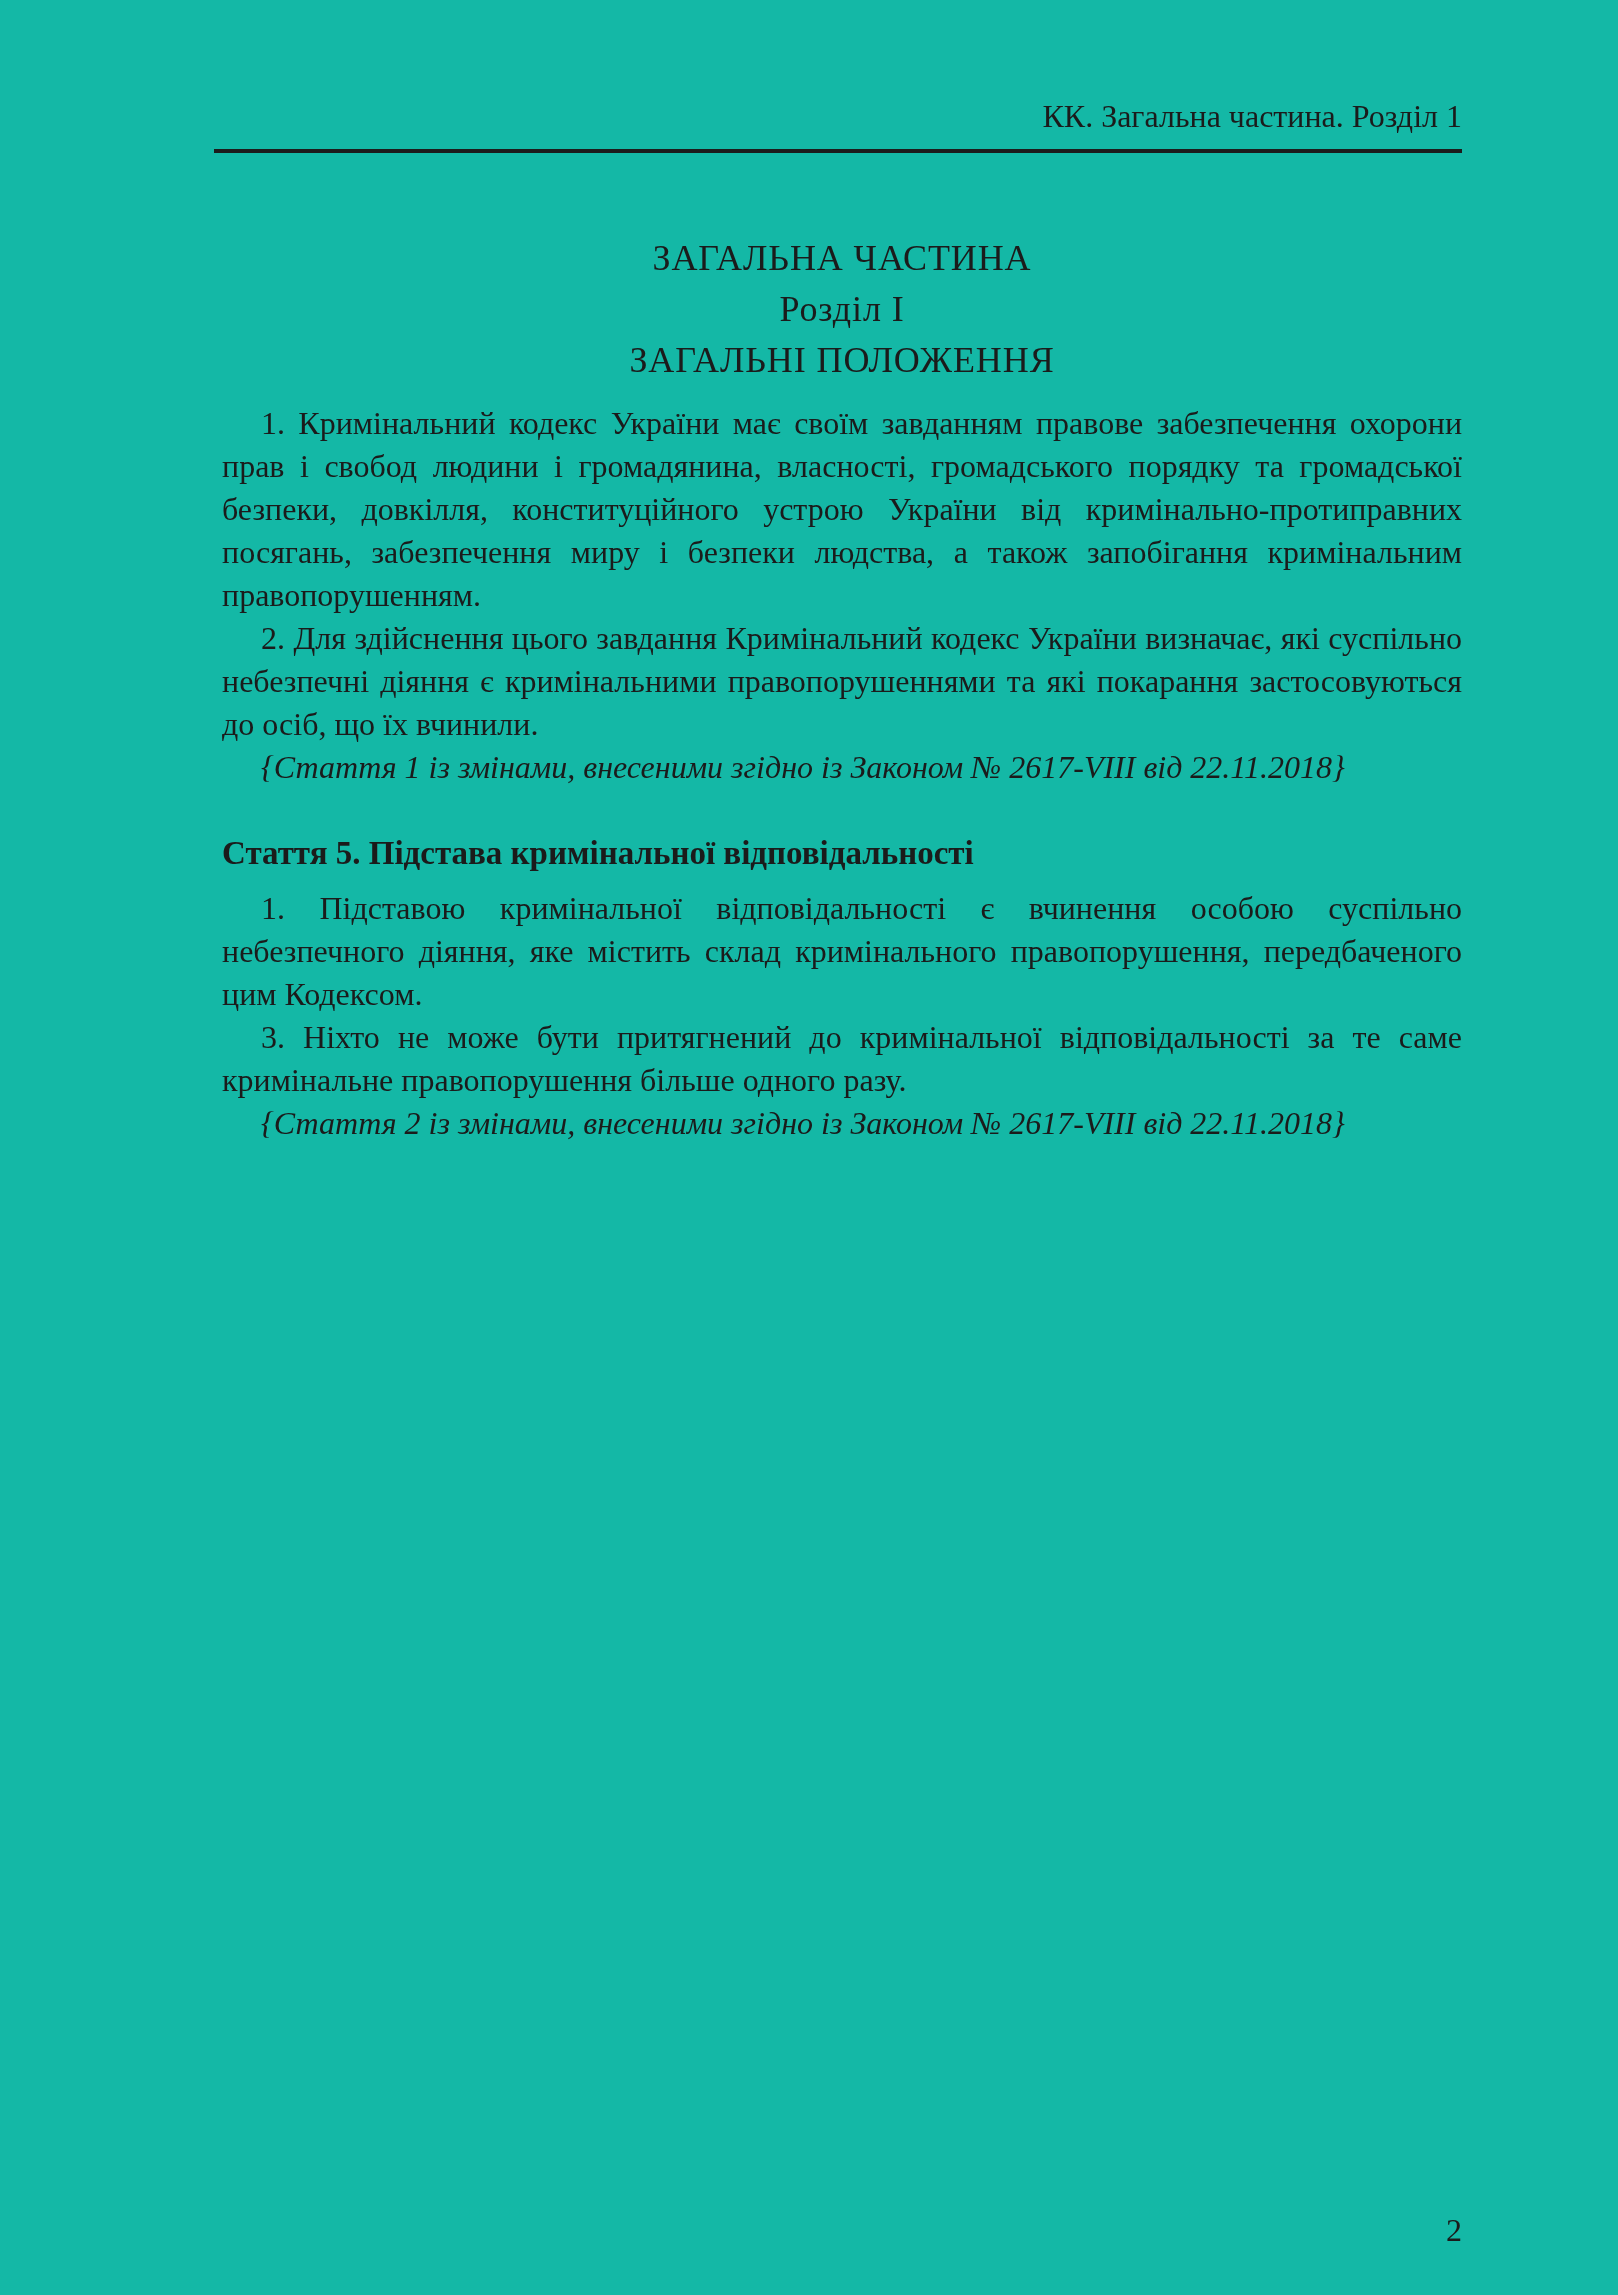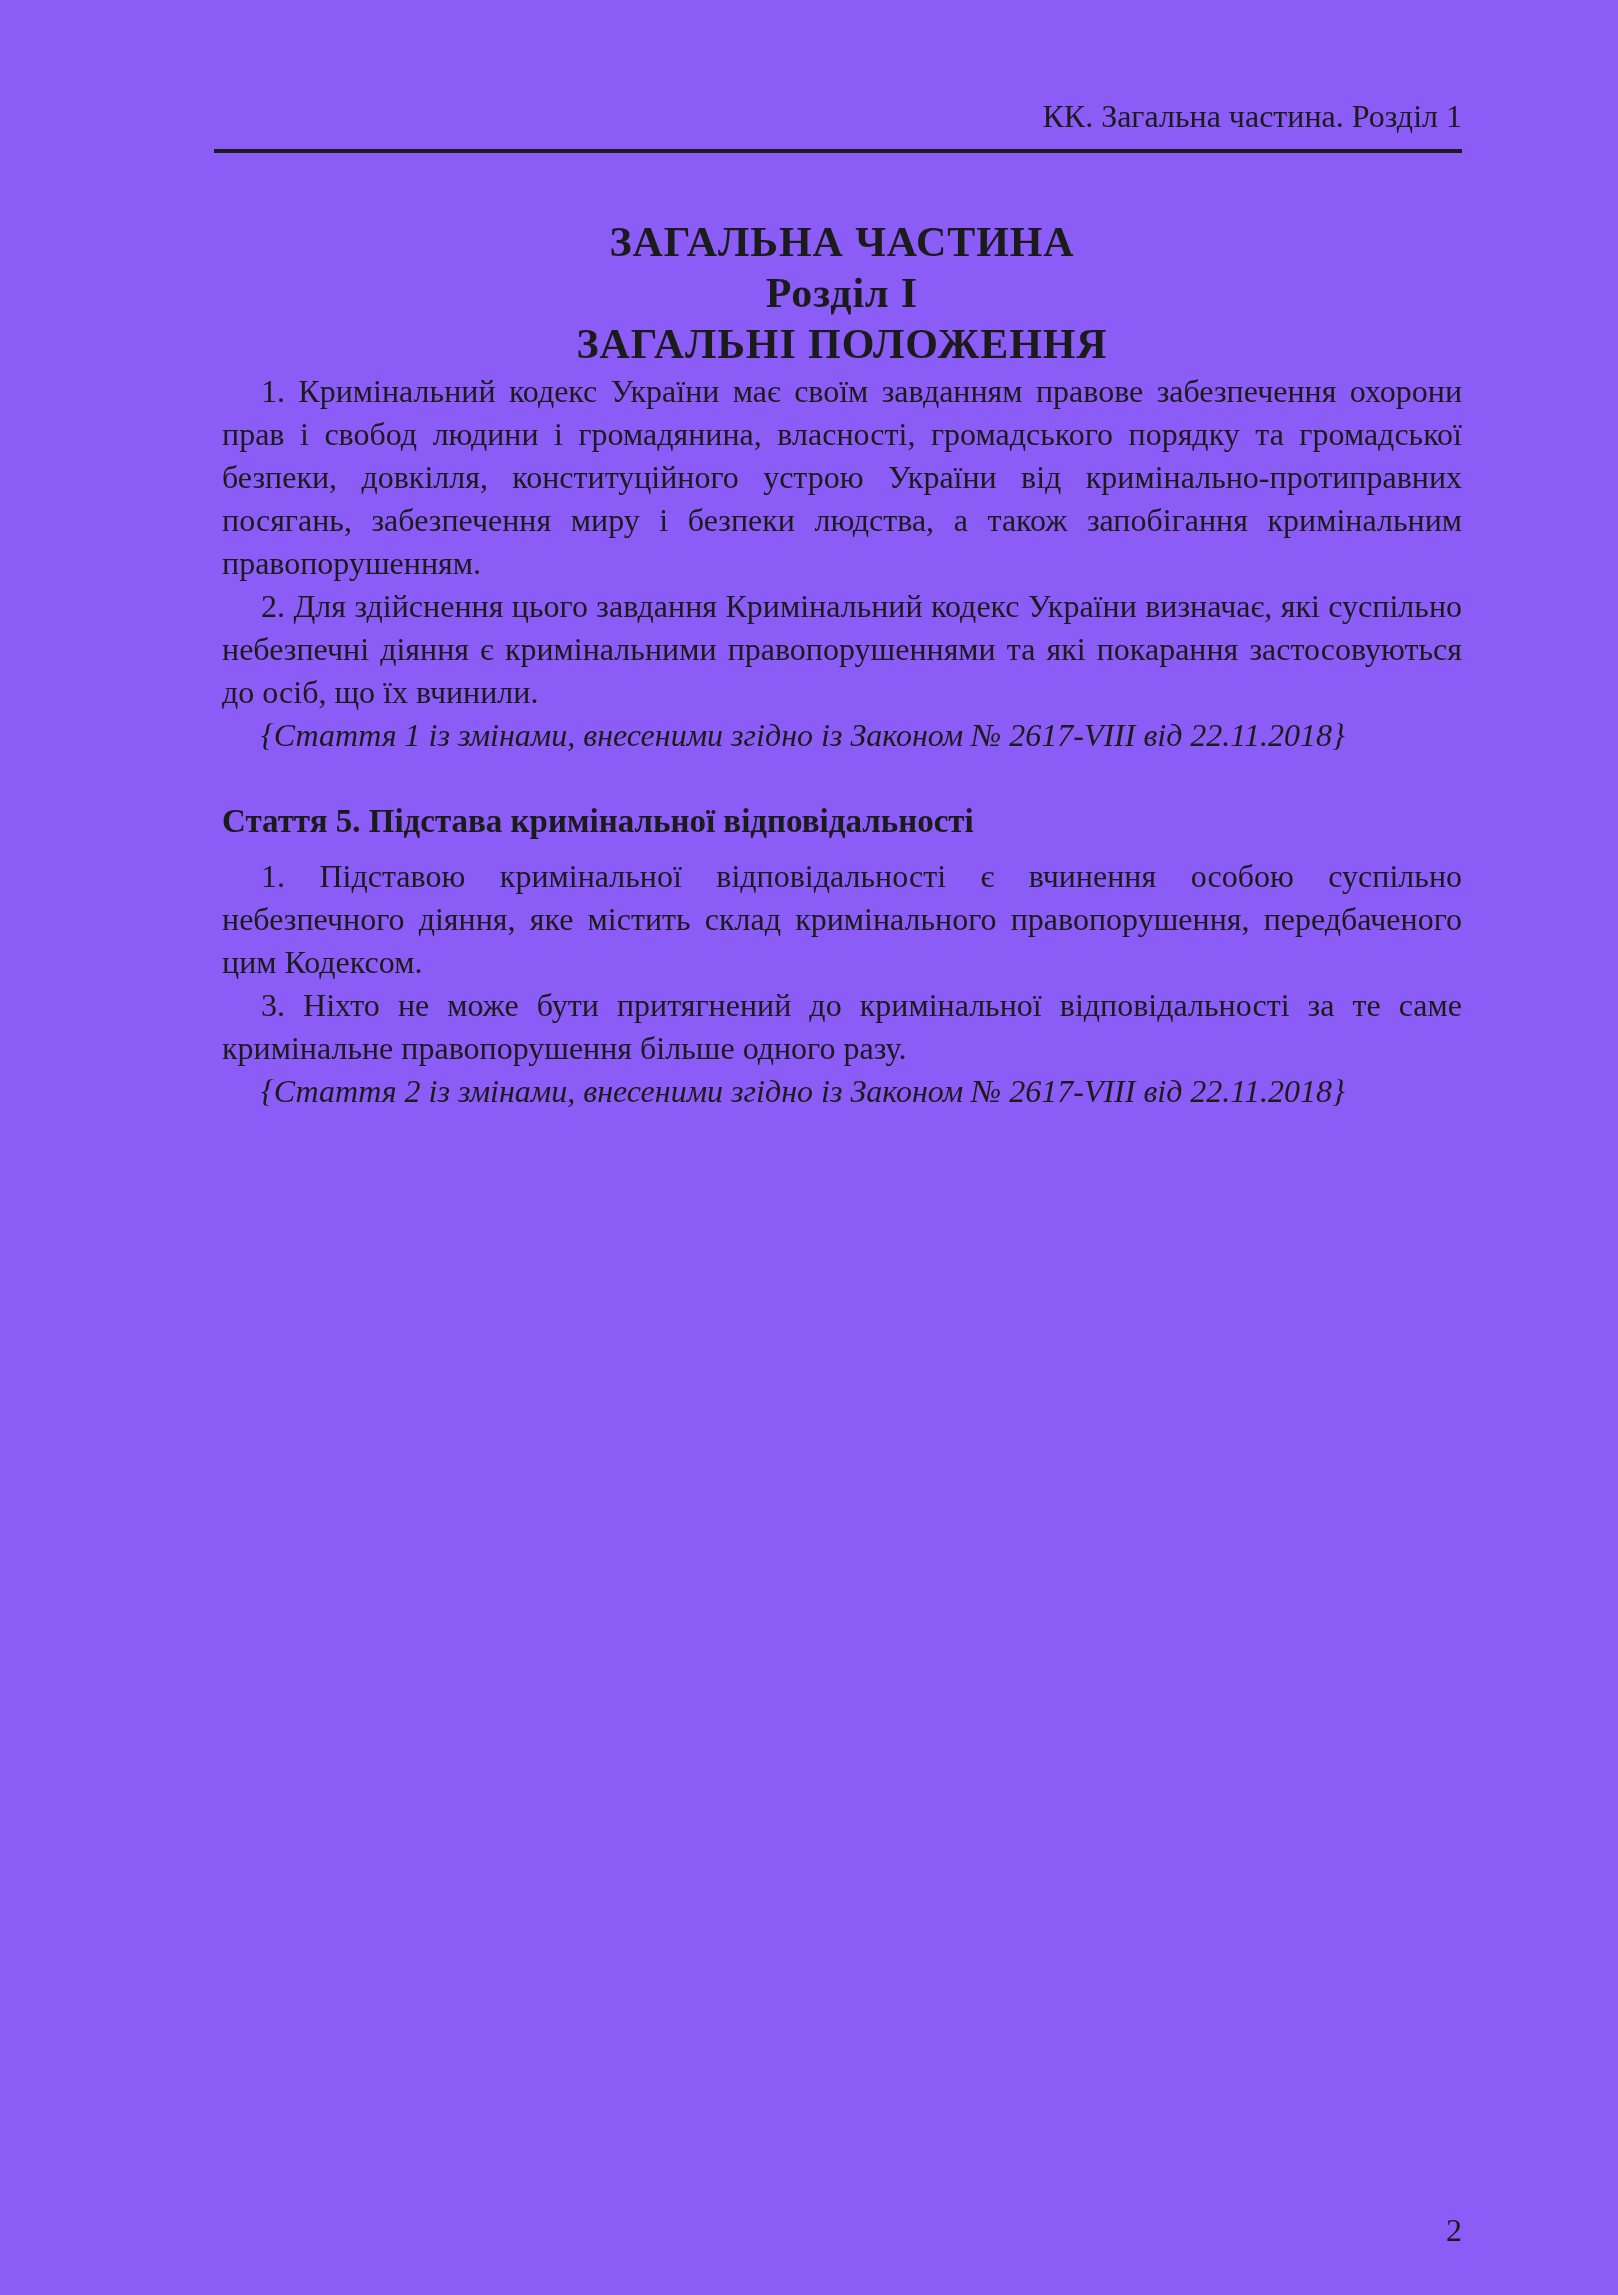--- a/index.html
+++ b/index.html
@@ -11,21 +11,21 @@
     width: 1618px;
     height: 2295px;
     position: relative;
     font-family: "Liberation Serif", "DejaVu Serif", serif;
     color: #1b1b1b;
   }
   .page {
     position: relative;
     width: 1618px;
     height: 2295px;
-    background: #8b5cf6;
+    background: #14b8a6;
     overflow: hidden;
   }
   .running-header {
     position: absolute;
     top: 98px;
     left: 222px;
     width: 1240px;
     text-align: right;
     font-size: 32px;
     line-height: 1.15;
@@ -40,24 +40,24 @@
     background: #1c1c1c;
   }
   .content {
     position: absolute;
     left: 222px;
     top: 0;
     width: 1240px;
     padding-top: 217px;
   }
   .doc-title {
-    margin: 0;
+    margin: 16px;
     text-align: center;
-    font-size: 42px;
-    font-weight: bold;
+    font-size: 36px;
+    font-weight: normal;
     line-height: 51px;
     letter-spacing: 0.9px;
   }
   .title-line { display: block; }
   .article-heading {
     margin: 43px 0 12px 0;
     font-size: 33px;
     font-weight: bold;
     line-height: 43px;
   }

